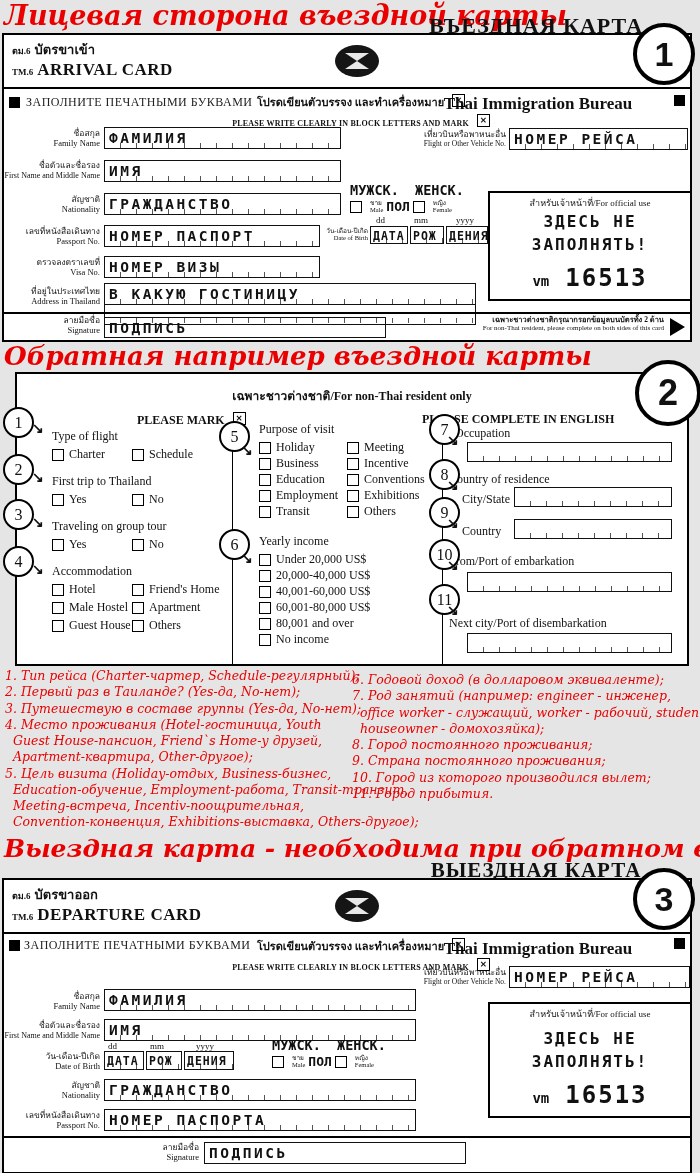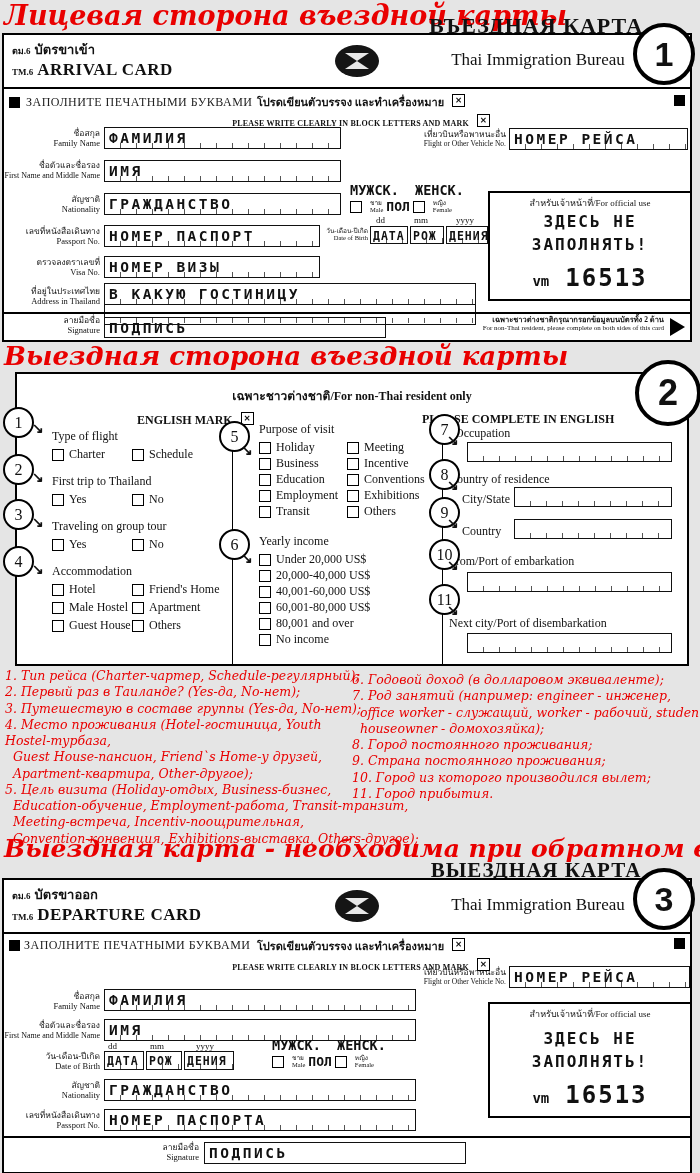--- a/index.html
+++ b/index.html
@@ -10,21 +10,21 @@
   .card{position:absolute;border:2px solid #000;background:#fff;}
   .circle-big{position:absolute;border:4px solid #000;border-radius:50%;background:#fff;
       display:flex;align-items:center;justify-content:center;font-weight:bold;
       font-family:"Liberation Sans",sans-serif;z-index:3;}
   .mini-circle{position:absolute;width:27px;height:27px;border:2.5px solid #000;border-radius:50%;
       background:#fff;display:flex;align-items:center;justify-content:center;font-size:16px;z-index:2;}
   .hdr{position:absolute;left:0;top:0;width:100%;height:52px;border-bottom:2px solid #000;}
   .tm-small{font-size:9px;font-weight:bold;}
   .title-th{font-size:13px;font-weight:bold;}
   .title-en{font-size:17px;font-weight:bold;letter-spacing:.5px;}
-  .bureau{font-size:17px;font-weight:normal;}
+  .bureau{font-size:17px;font-weight:bold;margin-top:44px;}
   .sq{position:absolute;width:11px;height:11px;background:#000;}
   .instr-ru{position:absolute;font-size:12px;letter-spacing:.5px;color:#222;white-space:nowrap;}
   .instr-center{position:absolute;text-align:center;line-height:1.25;}
   .instr-th{font-size:11px;font-weight:bold;}
   .instr-en{font-size:8px;font-weight:bold;letter-spacing:.2px;}
   .mk{display:inline-block;width:11px;height:11px;border:1.5px solid #000;position:relative;vertical-align:-1px;margin-left:8px;}
   .mk::before{content:"\2715";position:absolute;inset:0;font-size:8px;line-height:11px;text-align:center;font-weight:bold;}
   .lbl{position:absolute;text-align:right;line-height:1.15;}
   .lbl .th{display:block;font-size:8.5px;white-space:nowrap;}
   .lbl .en{display:block;font-size:8.5px;white-space:nowrap;}
@@ -176,26 +176,26 @@
       <span class="en">Signature</span>
     </div>
     <div class="ebox" style="left:100px;top:282px;width:282px;height:21px;background:none;">ПОДПИСЬ</div>
     <div class="footnote" style="left:404px;top:280px;width:256px;">
       <span class="th">เฉพาะชาวต่างชาติกรุณากรอกข้อมูลบนบัตรทั้ง 2 ด้าน</span>
       <span class="en">For non-Thai resident, please complete on both sides of this card</span>
     </div>
     <div class="tri" style="left:666px;top:283px;"></div>
   </div>
 
-  <div class="abs red-script" style="left:4px;top:341px;font-size:26px;">Выездная сторона въездной карты</div>
+  <div class="abs red-script" style="left:4px;top:341px;font-size:26px;">Обратная например въездной карты</div>
 
   <div class="card" style="left:15px;top:372px;width:670px;height:290px;">
     <div class="circle-big" style="left:618px;top:-14px;width:58px;height:58px;font-size:36px;">2</div>
     <div class="abs" style="left:0;top:12px;width:100%;text-align:center;font-weight:bold;font-size:12px;">เฉพาะชาวต่างชาติ/For non-Thai resident only</div>
-    <div class="abs" style="left:120px;top:38px;font-weight:bold;font-size:12px;"><span>ENGLISH MARK</span><span class="mk"></span></div>
+    <div class="abs" style="left:120px;top:38px;font-weight:bold;font-size:12px;"><span>PLEASE MARK</span><span class="mk"></span></div>
     <div class="abs" style="left:405px;top:38px;font-weight:bold;font-size:12px;">PLEASE COMPLETE IN ENGLISH</div>
 
     <div class="vline" style="left:215px;top:52px;height:238px;"></div>
     <div class="vline" style="left:425px;top:52px;height:238px;"></div>
 
     <div class="mini-circle" style="left:-14px;top:33px;">1</div>
     <div class="mini-circle" style="left:-14px;top:80px;">2</div>
     <div class="mini-circle" style="left:-14px;top:125px;">3</div>
     <div class="mini-circle" style="left:-14px;top:172px;">4</div>
     <div class="mini-circle" style="left:202px;top:47px;">5</div>
@@ -357,21 +357,20 @@
 
     <div class="gtitle" style="left:432px;top:242px;">Next city/Port of disembarkation</div>
     <div class="ebox" style="left:450px;top:259px;width:205px;height:20px;"></div>
   </div>
 
   <div class="abs" style="left:5px;top:668px;">
     <div class="note">1. Тип рейса (Charter-чартер, Schedule-регулярный);</div>
     <div class="note">2. Первый раз в Таиланде? (Yes-да, No-нет);</div>
     <div class="note">3. Путешествую в составе группы (Yes-да, No-нет);</div>
     <div class="note">4. Место проживания (Hotel-гостиница, Youth</div>
-    <div class="note">Hostel-турбаза,</div>
     <div class="note">  Guest House-пансион, Friend`s Home-у друзей,</div>
     <div class="note">  Apartment-квартира, Other-другое);</div>
     <div class="note">5. Цель визита (Holiday-отдых, Business-бизнес,</div>
     <div class="note">  Education-обучение, Employment-работа, Transit-транзит,</div>
     <div class="note">  Meeting-встреча, Incentiv-поощрительная,</div>
     <div class="note">  Convention-конвенция, Exhibitions-выставка, Others-другое);</div>
   </div>
   <div class="abs" style="left:352px;top:672px;">
     <div class="note">6. Годовой доход (в долларовом эквиваленте);</div>
     <div class="note">7. Род занятий (например: engineer - инженер,</div>

